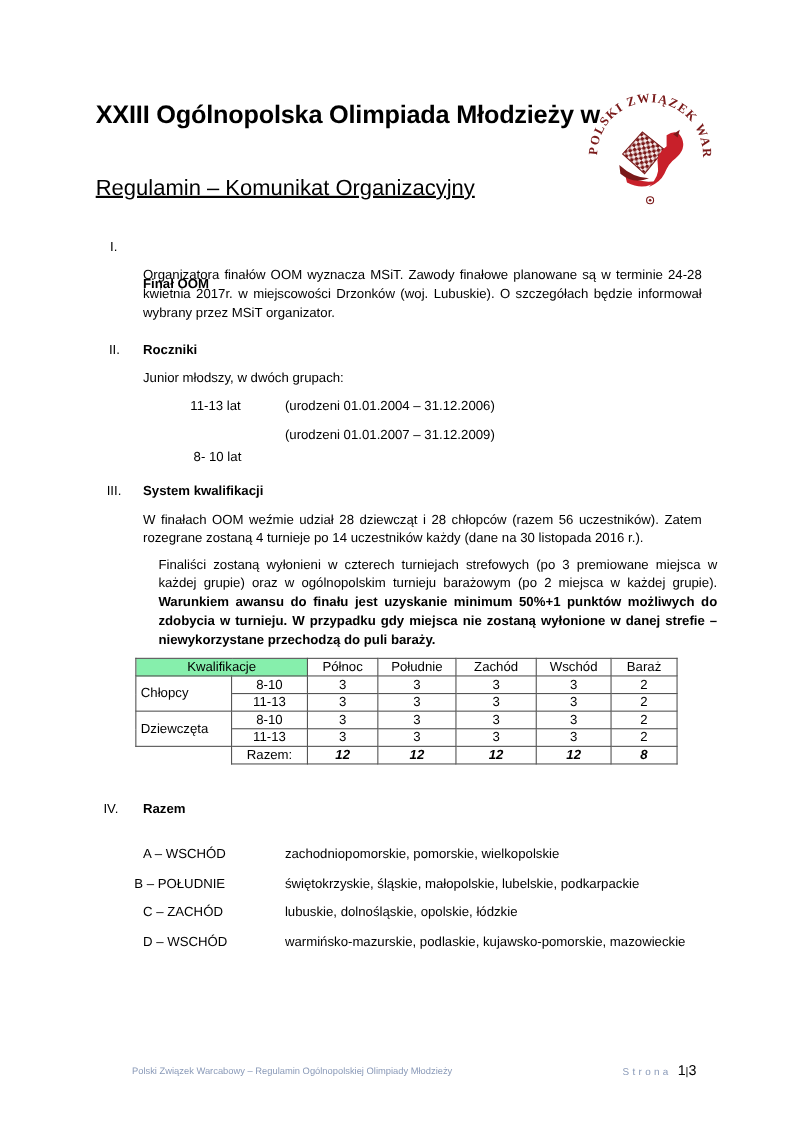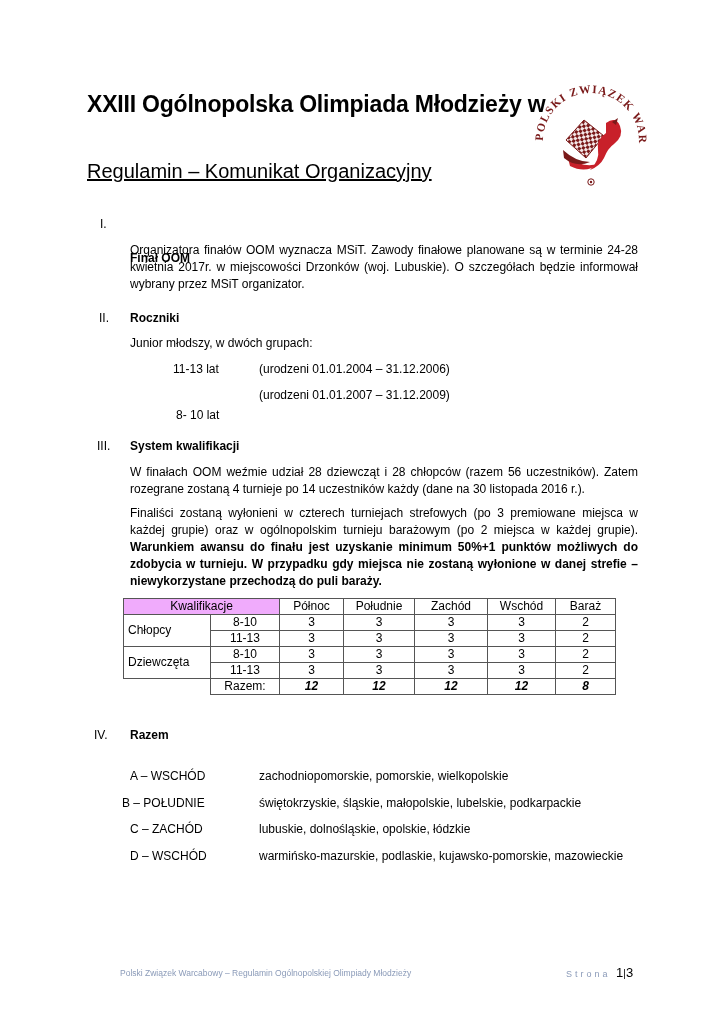--- a/index.html
+++ b/index.html
@@ -8,21 +8,21 @@
   .title { left:87px; top:86px; font-size:23px; font-weight:bold; line-height:37px; letter-spacing:-0.2px; }
   .subtitle { left:87px; top:160px; font-size:20px; text-decoration:underline; }
   .logo { left:528px; top:78px; width:126px; height:126px; }
   .sec-num { font-size:12px; }
   .sec-head { font-size:12px; font-weight:bold; }
   .para { left:130px; width:508px; font-size:12px; line-height:17px; text-align:justify; }
   .para b { font-weight:bold; }
   .row-text { font-size:12px; }
   table.kw { position:absolute; left:123px; top:598px; border-collapse:collapse; font-size:12px; }
   table.kw td { border:1px solid #555; height:15px; padding:0 4px; text-align:center; line-height:15px; }
-  table.kw td.hdr { background:#f0abfc;margin-left:20px; }
+  table.kw td.hdr { background:#86efac;margin-left:20px; }
   table.kw td.left { text-align:left; }
   table.kw td.blank { border-left:none; border-bottom:none; border-top:1px solid #555; }
   table.kw td.bi { font-weight:bold; font-style:italic; }
   .footer-left { left:120px; top:968px; font-size:8.5px; color:#8a9ab8; }
   .footer-right { left:566px; top:965px; font-size:9px; color:#8a9ab8; letter-spacing:3px; }
   .footer-right .pg { color:#000; font-size:13px; letter-spacing:0; font-weight:normal; }
   .footer-right .bar { color:#000; font-size:10px; letter-spacing:0; }
 </style>
 </head>
 <body>
@@ -64,21 +64,21 @@
 <div class="abs sec-head" style="left:130px;top:311px;">Roczniki</div>
 <div class="abs row-text" style="left:130px;top:336px;">Junior młodszy, w dwóch grupach:</div>
 <div class="abs row-text" style="left:173px;top:362px;">11-13 lat</div>
 <div class="abs row-text" style="left:259px;top:362px;">(urodzeni 01.01.2004 – 31.12.2006)</div>
 <div class="abs row-text" style="left:176px;top:408px;">8- 10 lat</div>
 <div class="abs row-text" style="left:259px;top:388px;">(urodzeni 01.01.2007 – 31.12.2009)</div>
 
 <div class="abs sec-num" style="left:97px;top:439px;">III.</div>
 <div class="abs sec-head" style="left:130px;top:439px;">System kwalifikacji</div>
 <div class="abs para" style="top:464px;">W finałach OOM weźmie udział 28 dziewcząt i 28 chłopców (razem 56 uczestników). Zatem rozegrane zostaną 4 turnieje po 14 uczestników każdy (dane na 30 listopada 2016 r.).</div>
-<div class="abs para" style="top:505px;">
+<div class="abs para" style="top:505px;margin-left:14px;">
   <span>Finaliści zostaną wyłonieni w czterech turniejach strefowych (po 3 premiowane miejsca w każdej grupie) oraz w ogólnopolskim turnieju barażowym (po 2 miejsca w każdej grupie).</span>
   <b>Warunkiem awansu do finału jest uzyskanie minimum 50%+1 punktów możliwych do zdobycia w turnieju. W przypadku gdy miejsca nie zostaną wyłonione w danej strefie – niewykorzystane przechodzą do puli baraży.</b>
 </div>
 
 <table class="kw">
   <tbody>
       <tr>
     <td class="hdr" colspan="2" style="width:147px;">Kwalifikacje</td>
     <td style="width:55px;">Północ</td>
     <td style="width:62px;">Południe</td>

